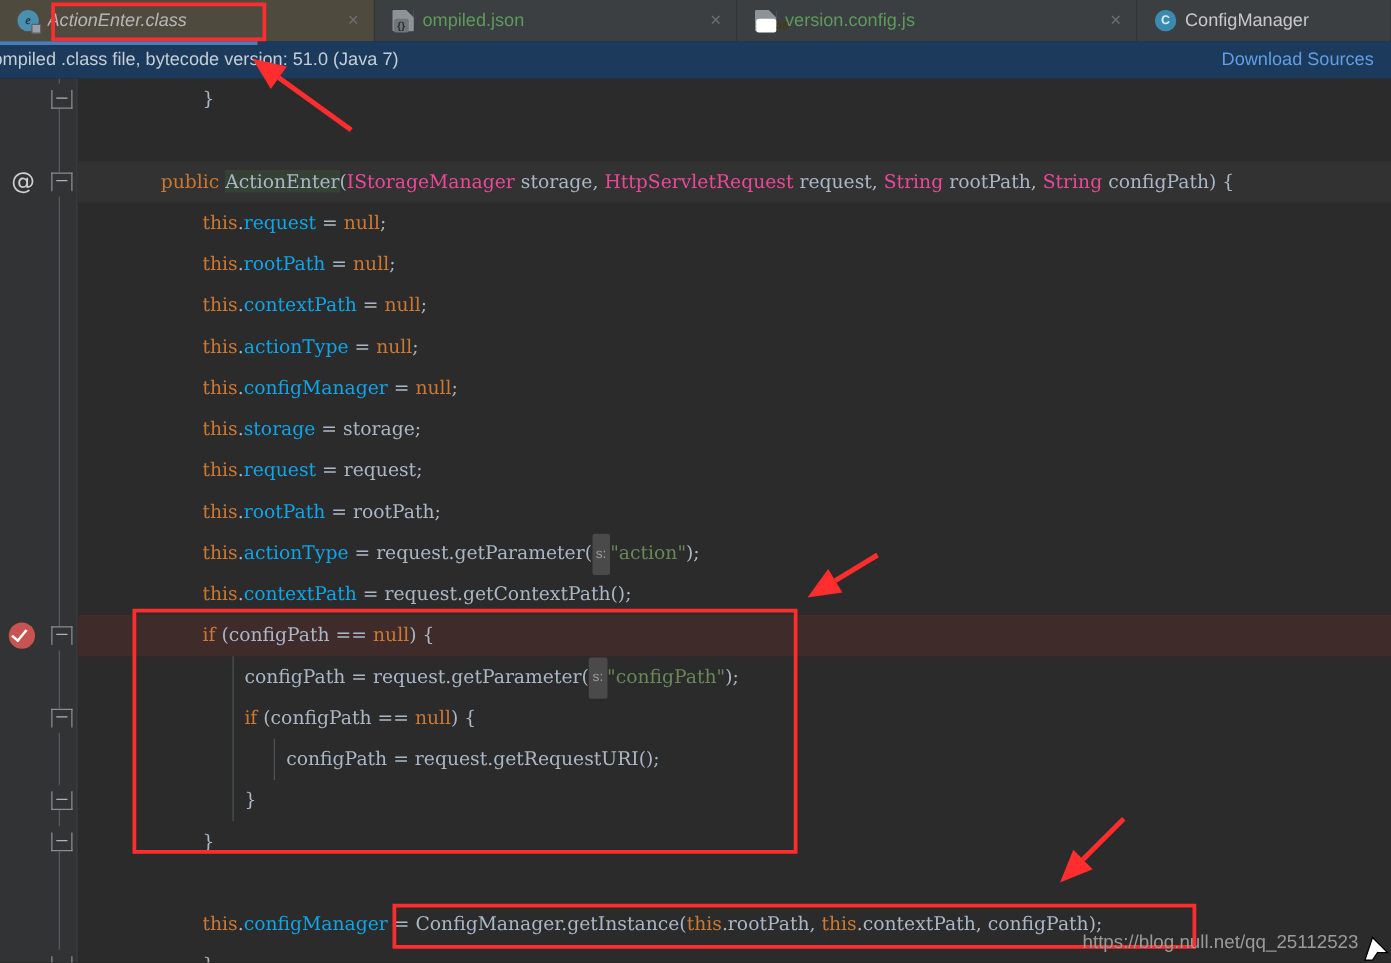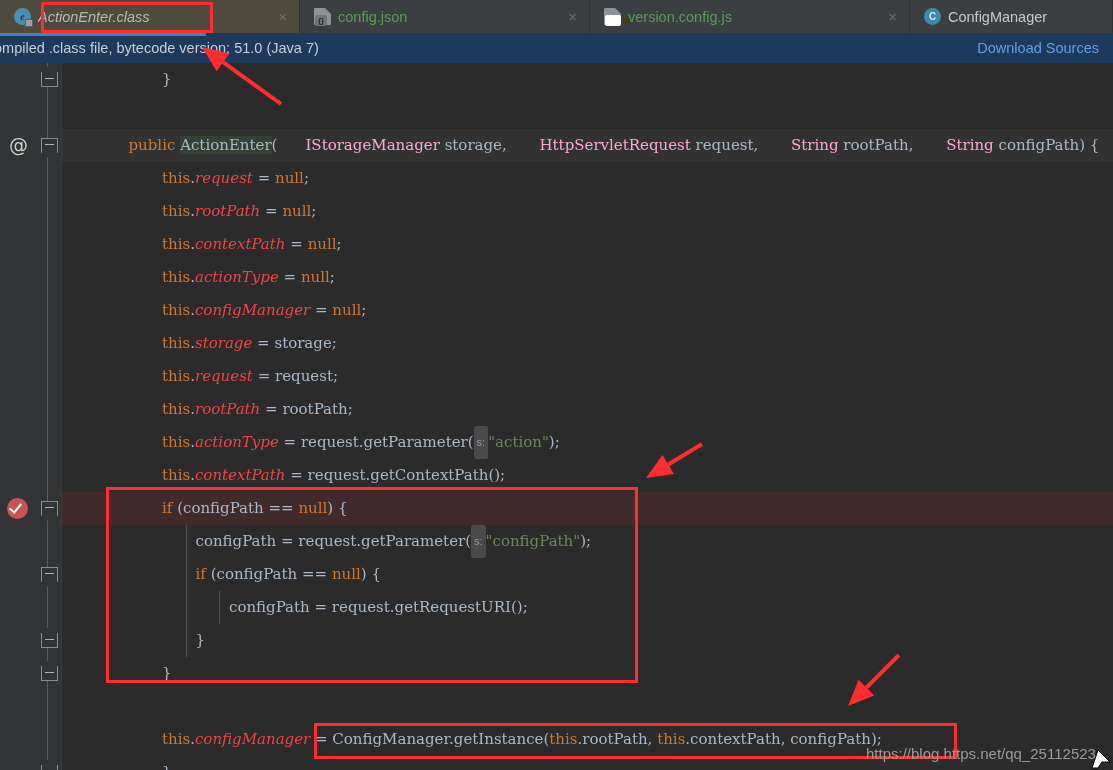--- a/index.html
+++ b/index.html
@@ -64,22 +64,22 @@
   .gut-sep { position:absolute; left:61px; top:0; width:1px; height:707px;
              background:#3a3d3f; }
 
   .code { position:absolute; left:62px; top:0; right:0; height:707px;
           font-family:"DejaVu Serif", serif; font-size:15px; white-space:pre;
           color:#a9b7c6; }
   .ln { position:absolute; left:0; right:0; height:33px; line-height:33px; }
 
   
   .kw   { color:#cc7832;text-align:right; }
-  .fld  { color:#ef4444;font-style:italic; }
-  .typ  { color:#f9a8d4;margin-left:28px; }
+  .fld  { color:#0ea5e9; }
+  .typ  { color:#ec4899; }
   .str  { color:#6a8759; }
   .id   { color:#a9b7c6; }
   .brc  { color:#a9b7c6; }
   .decl { background:#344134; }
   .hint { display:inline-block; background:#4a4a4a; color:#9a9a9a;
           font-family:"Liberation Sans",sans-serif; font-size:11px;
           padding:0 3px; border-radius:2px; vertical-align:1px; }
 
   .sig-row   { background:#323232; }
   .break-row { background:#402b2b; }
@@ -132,21 +132,21 @@
         <span class="lock"></span>
       </span>
       <span class="tab-label">ActionEnter.class</span>
       <span class="tab-close">×</span>
     </div>
 
     <div class="tab plain t-json" style="width:290px;">
       <span class="ico ico-doc">
         <span class="badge">{}</span>
       </span>
-      <span class="tab-label">config.json</span>
+      <span class="tab-label">ompiled.json</span>
       <span class="tab-close">×</span>
     </div>
 
     <div class="tab plain t-js" style="width:320px;">
       <span class="ico ico-doc ico-js">
         <span class="badge">JS</span>
       </span>
       <span class="tab-label">version.config.js</span>
       <span class="tab-close">×</span>
     </div>
@@ -218,20 +218,20 @@
       <svg class="arrow" width="88" height="66" style="left: 630px; top: 428px;">
         <line x1="72" y1="16" x2="38.224475395764955" y2="36.50656850971413" stroke="#ff2d2d" stroke-width="4"></line>
         <polygon points="16,50 32.515715919105546,27.10390584227511 43.933234872424364,45.909231177153146" fill="#ff2d2d"></polygon>
       </svg>
       <svg class="arrow" width="83" height="83" style="left: 832px; top: 639px;">
         <line x1="67" y1="16" x2="34.384776310850235" y2="48.61522368914976" stroke="#ff2d2d" stroke-width="4"></line>
         <polygon points="16,67 26.60660171779821,40.837049096097736 42.16295090390226,56.39339828220178" fill="#ff2d2d"></polygon>
       </svg>
     </div>
 
-  <div class="watermark" style="left:866px; top:745px;">https://blog.https.net/qq_25112523</div>
+  <div class="watermark" style="left:866px; top:745px;">https://blog.null.net/qq_25112523</div>
 
   <svg class="cursor-mark" style="left:1090px; top:748px;" viewBox="0 0 22 22">
     <path d="M2 20 L8 2 L20 14 L12 14 L8 20 Z" fill="#ffffff" stroke="#000" stroke-width="1"></path>
   </svg>
 <div class="iguide" style="left: 185.5px; top: 525px; height: 132px;"></div>
     <div class="iguide" style="left: 219px; top: 591px; height: 33px;"></div>
   </div>
 
 </body></html>

